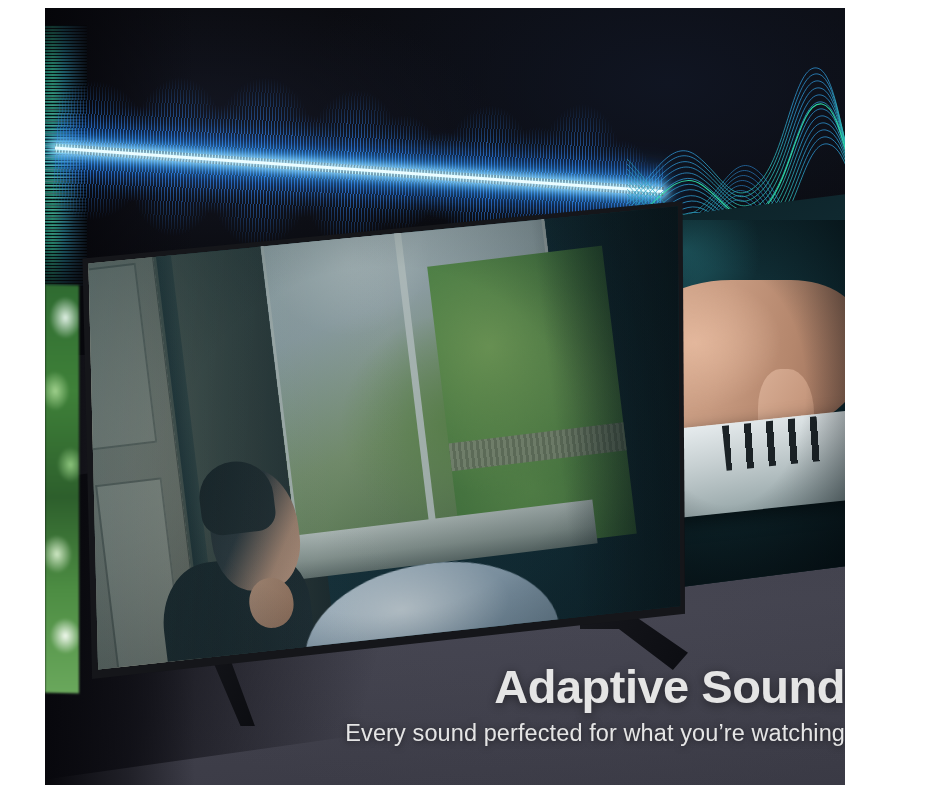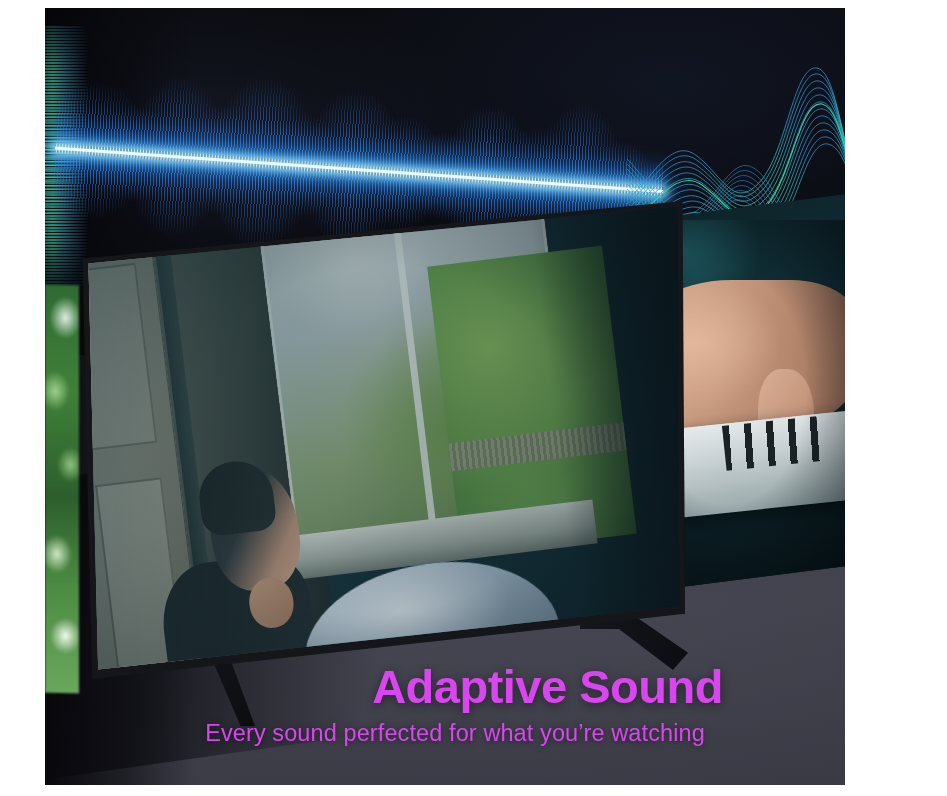--- a/index.html
+++ b/index.html
@@ -329,22 +329,22 @@
     background:linear-gradient(110deg,#14151a 0%,#0b0c10 100%);
   }
   .foot-right{
     left:535px; top:600px; width:108px; height:62px;
     clip-path:polygon(0% 6%, 40% 0%, 100% 72%, 86% 100%, 36% 34%, 0% 34%);
     background:linear-gradient(110deg,#16171c 0%,#0c0d12 100%);
   }
 
   
   .caption{
-    position:absolute; left:0; right:0; bottom:38px; text-align:center;
-    color:#d946ef; user-select:none;
+    position:absolute; left:0; right:0; bottom:38px; text-align:right;
+    color:#e5e5e5; user-select:none;
   }
   .caption .title{
     font-size:47px; font-weight:bold; letter-spacing:-.5px;
     line-height:1.02; margin:0 0 8px 0;
     text-shadow:0 2px 10px rgba(0,0,0,.45);
     padding-left:205px;
   }
   .caption .subtitle{
     font-size:23.5px; font-weight:400; letter-spacing:.1px;
     line-height:1.2; margin:0;

